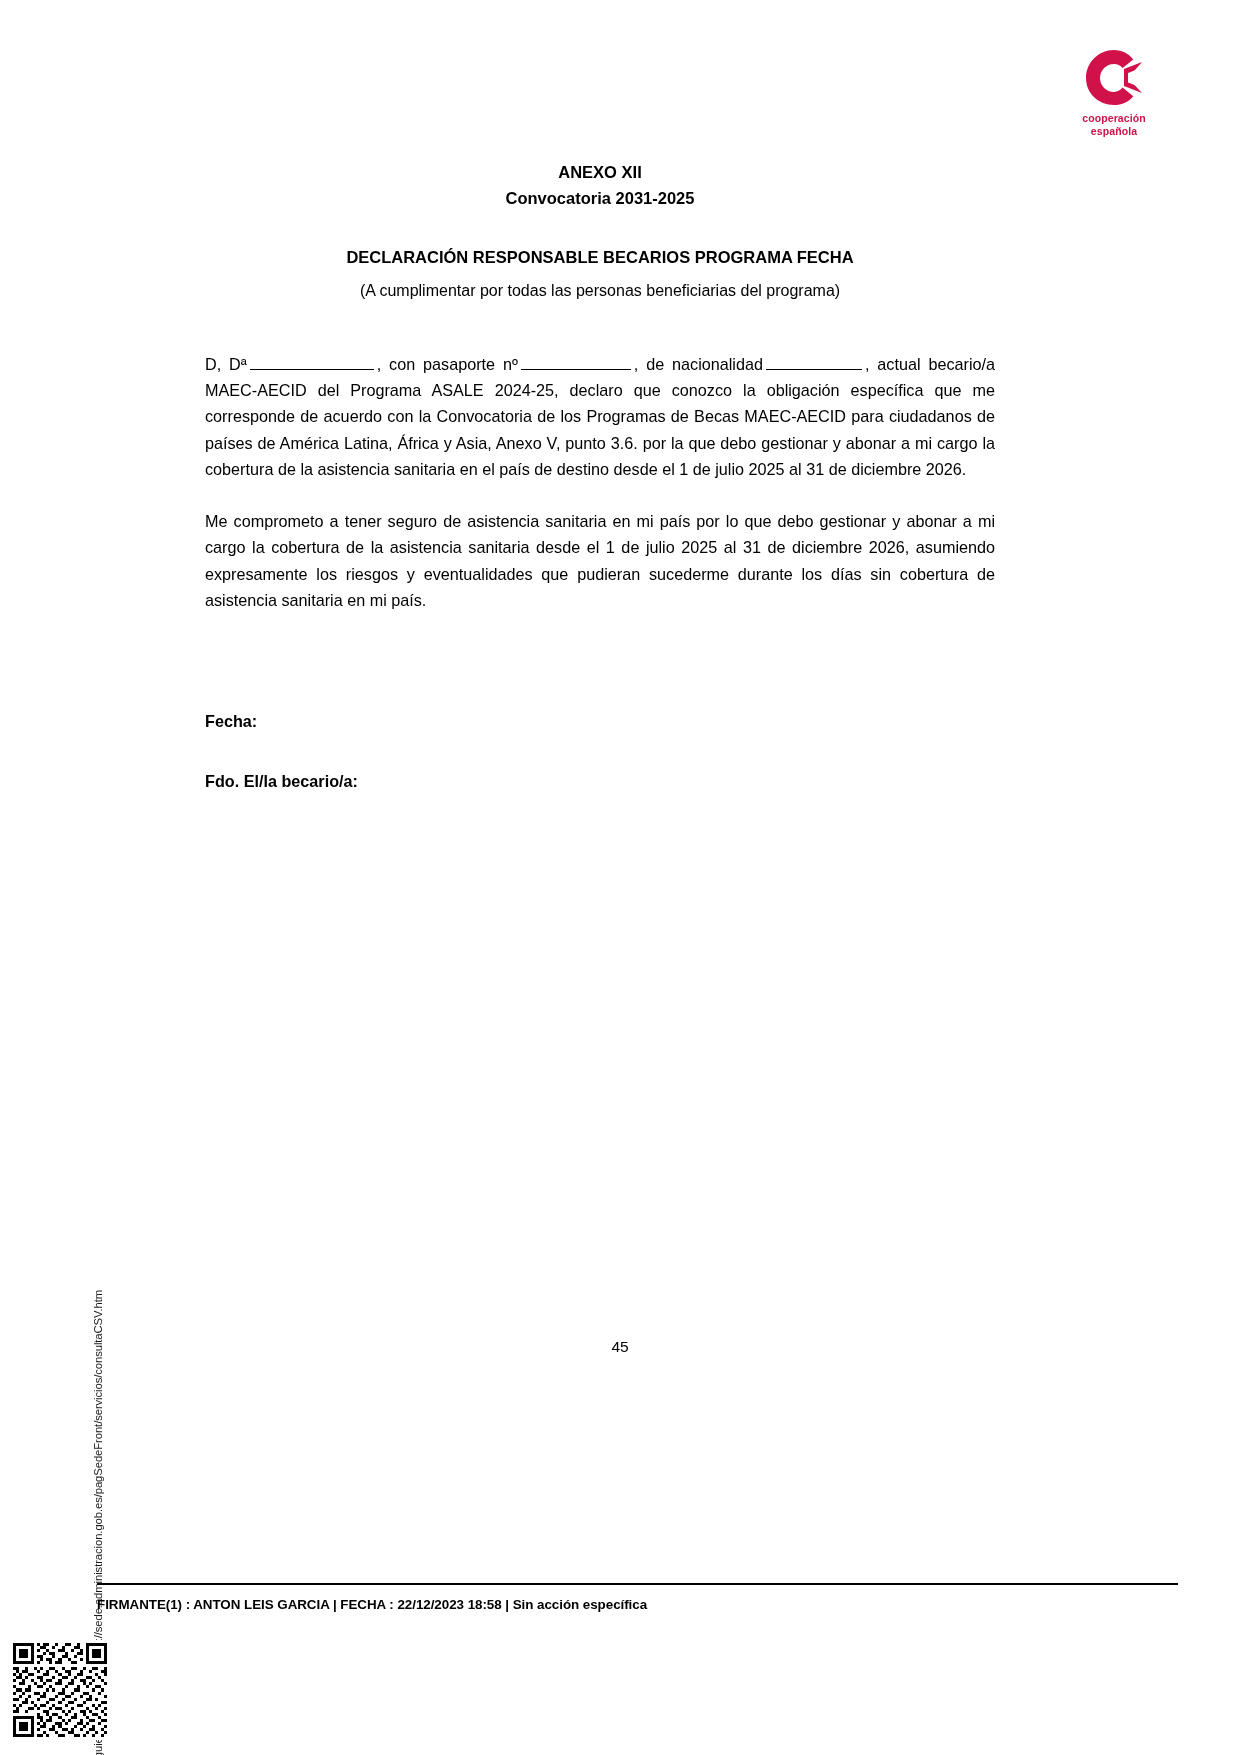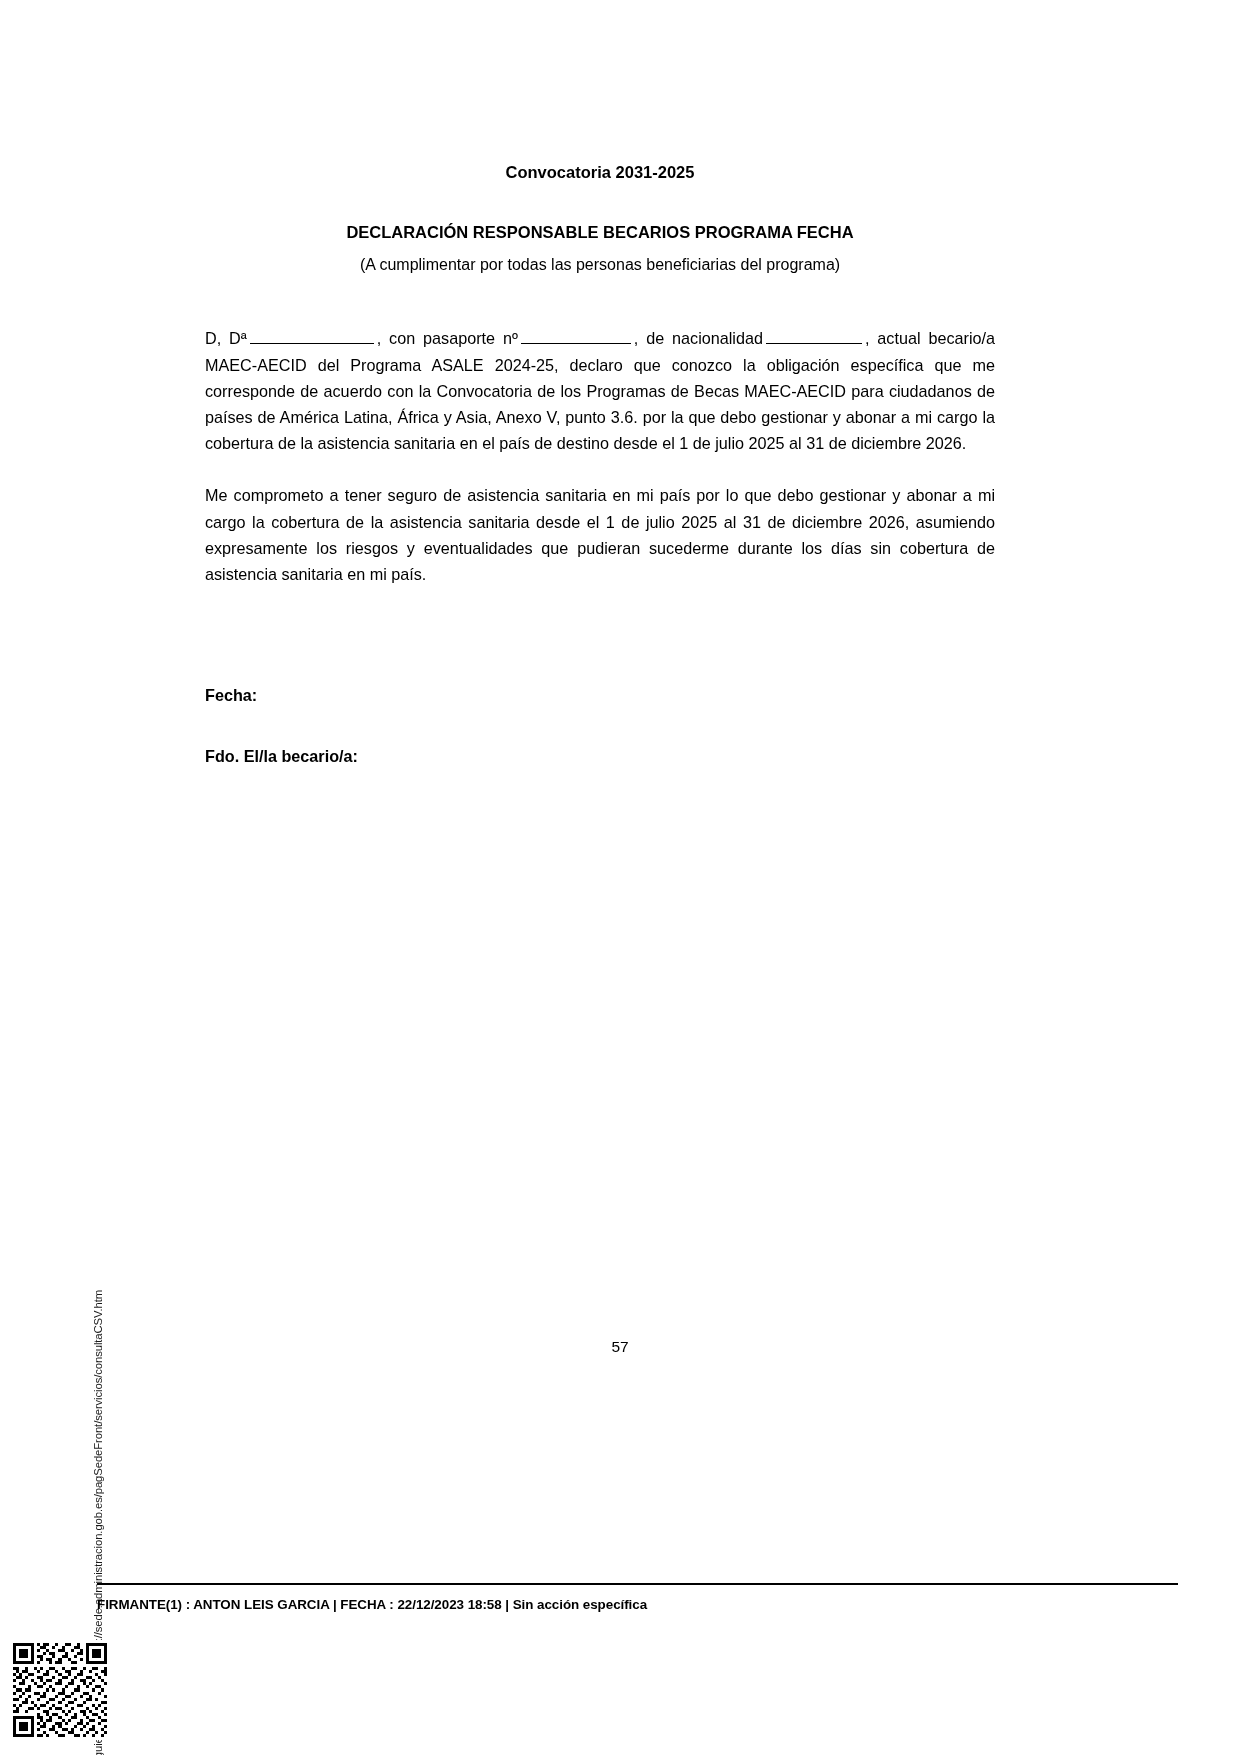--- a/index.html
+++ b/index.html
@@ -165,41 +165,51 @@
 </style>
 </head>
 <body>
 
 <div class="page">
 
   <div class="side-stamp">
     <div class="side-stamp-inner">Código seguro de Verificación : GEN-1fd8-8f5e-3242-ff94-9e5d-b29e-244c-252a | Puede verificar la integridad de este documento en la siguiente dirección : https://sede.administracion.gob.es/pagSedeFront/servicios/consultaCSV.htm</div>
   </div>
 
+  <div class="logo">
+    <svg class="logo-mark" viewBox="0 0 60 58">
+      <path d="M30 2 C14.5 2 2 14.5 2 30 C2 45.5 14.5 57 30 57 C38 57 44.8 53.6 49.3 48.2 L38.6 39.6 C36.4 42.3 33.4 44 30 44 C22.3 44 16 37.7 16 30 C16 22.3 22.3 16 30 16 C33.4 16 36.4 17.4 38.6 20.1 L49.3 11.5 C44.8 5.6 38 2 30 2 Z" fill="#d1114a"></path>
+      <path d="M40 21 L58 14 L44 30 L58 45 L40 38 Z" fill="#d1114a"></path>
+      <path d="M44 25 L53 21.5 L46 30 L53 38 L44 34.5 Z" fill="#ffffff"></path>
+    </svg>
+    <div class="logo-text">cooperación</div>
+    <div class="logo-text">española</div>
+  </div>
 
   <div class="doc">
 
     <div class="title-block">
+      <div class="t-anexo">ANEXO XII</div>
       <div class="t-conv">Convocatoria 2031-2025</div>
       <div class="t-decl">DECLARACIÓN RESPONSABLE BECARIOS PROGRAMA FECHA</div>
       <div class="t-sub">(A cumplimentar por todas las personas beneficiarias del programa)</div>
     </div>
 
     <p class="para" id="para-1"><span>D, Dª</span><span class="blank-line bl-name"></span><span>, con pasaporte nº</span><span class="blank-line bl-passport"></span><span>, de nacionalidad</span><span class="blank-line bl-nat"></span><span>, actual becario/a MAEC-AECID del Programa ASALE 2024-25, declaro que conozco la obligación específica que me corresponde de acuerdo con la Convocatoria de los Programas de Becas MAEC-AECID para ciudadanos de países de América Latina, África y Asia, Anexo V, punto 3.6. por la que debo gestionar y abonar a mi cargo la cobertura de la asistencia sanitaria en el país de destino desde el 1 de julio 2025 al 31 de diciembre 2026.</span></p>
 
     <p class="para" id="para-2">Me comprometo a tener seguro de asistencia sanitaria en mi país por lo que debo gestionar y abonar a mi cargo la cobertura de la asistencia sanitaria desde el 1 de julio 2025 al 31 de diciembre 2026, asumiendo expresamente los riesgos y eventualidades que pudieran sucederme durante los días sin cobertura de asistencia sanitaria en mi país.</p>
 
     <div class="sig-block">
       <div class="sig-label">Fecha:</div>
       <div class="sig-label" id="fdo-label">Fdo. El/la becario/a:</div>
     </div>
 
   </div>
 
-  <div class="page-number">57</div>
+  <div class="page-number">45</div>
 
   <div class="footer-rule"></div>
 
   <div class="footer-lines">
     <div class="footer-line">FIRMANTE(1) : ANTON LEIS GARCIA | FECHA : 22/12/2023 18:58 | Sin acción específica</div>
   </div>
 
   <svg class="qr" viewBox="0 0 33 33" shape-rendering="crispEdges">
     <rect width="33" height="33" fill="#ffffff"></rect>
     <g fill="#000000">

